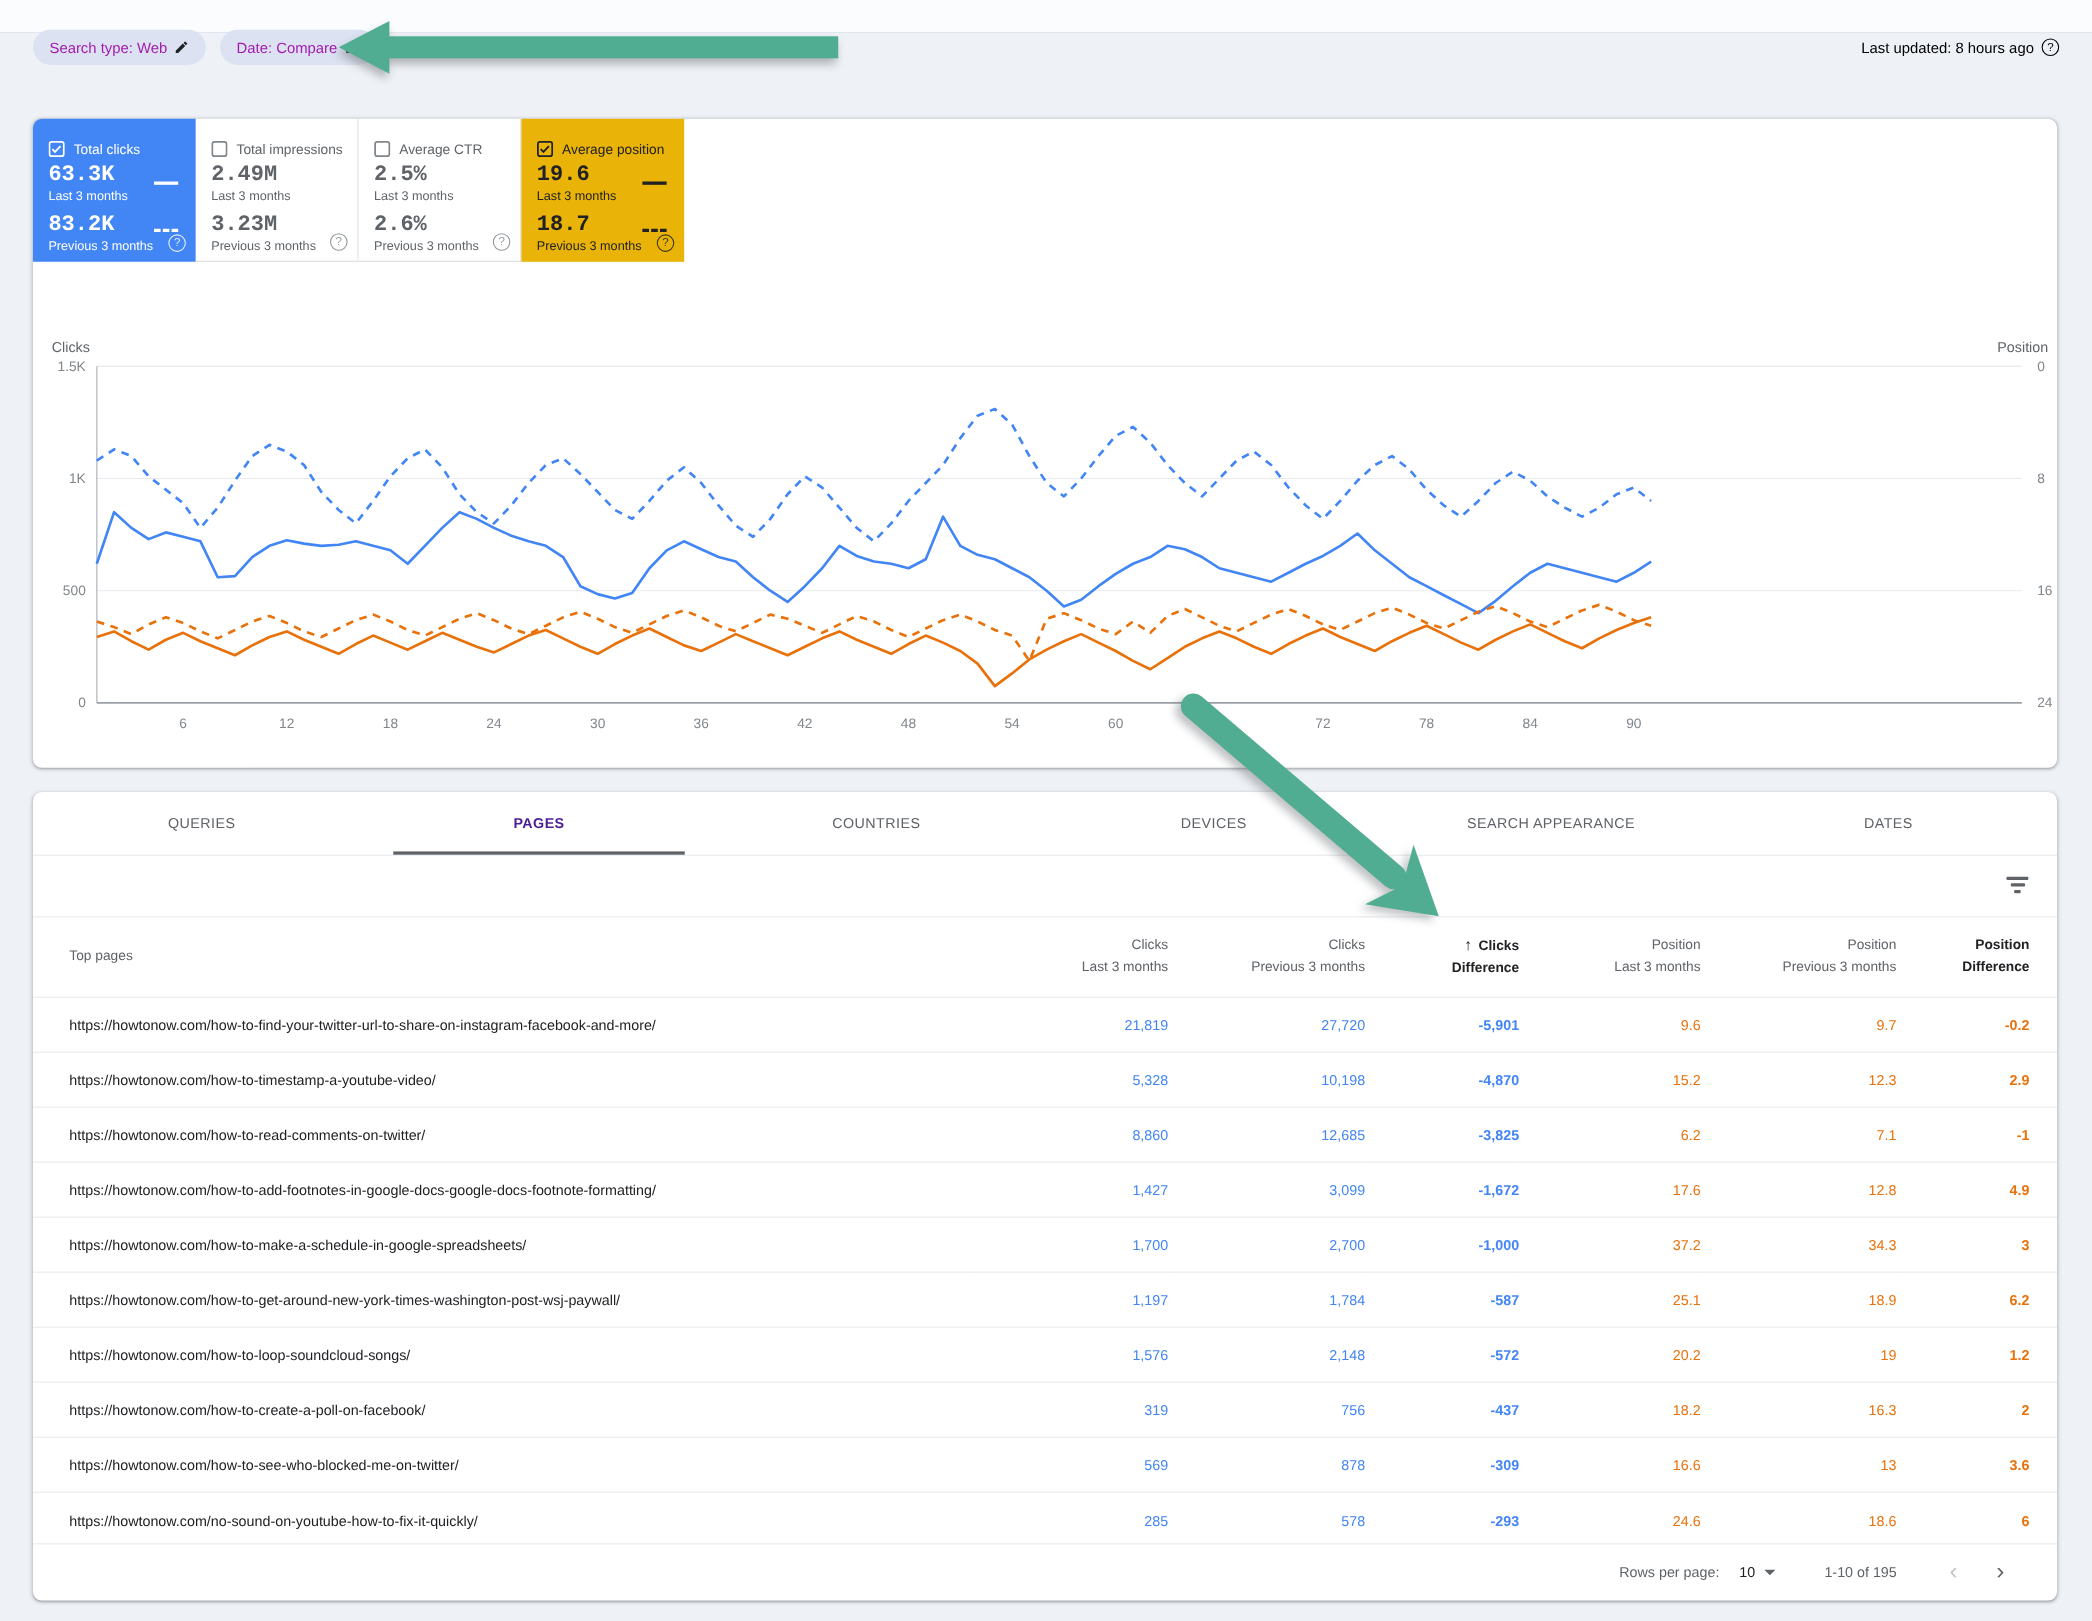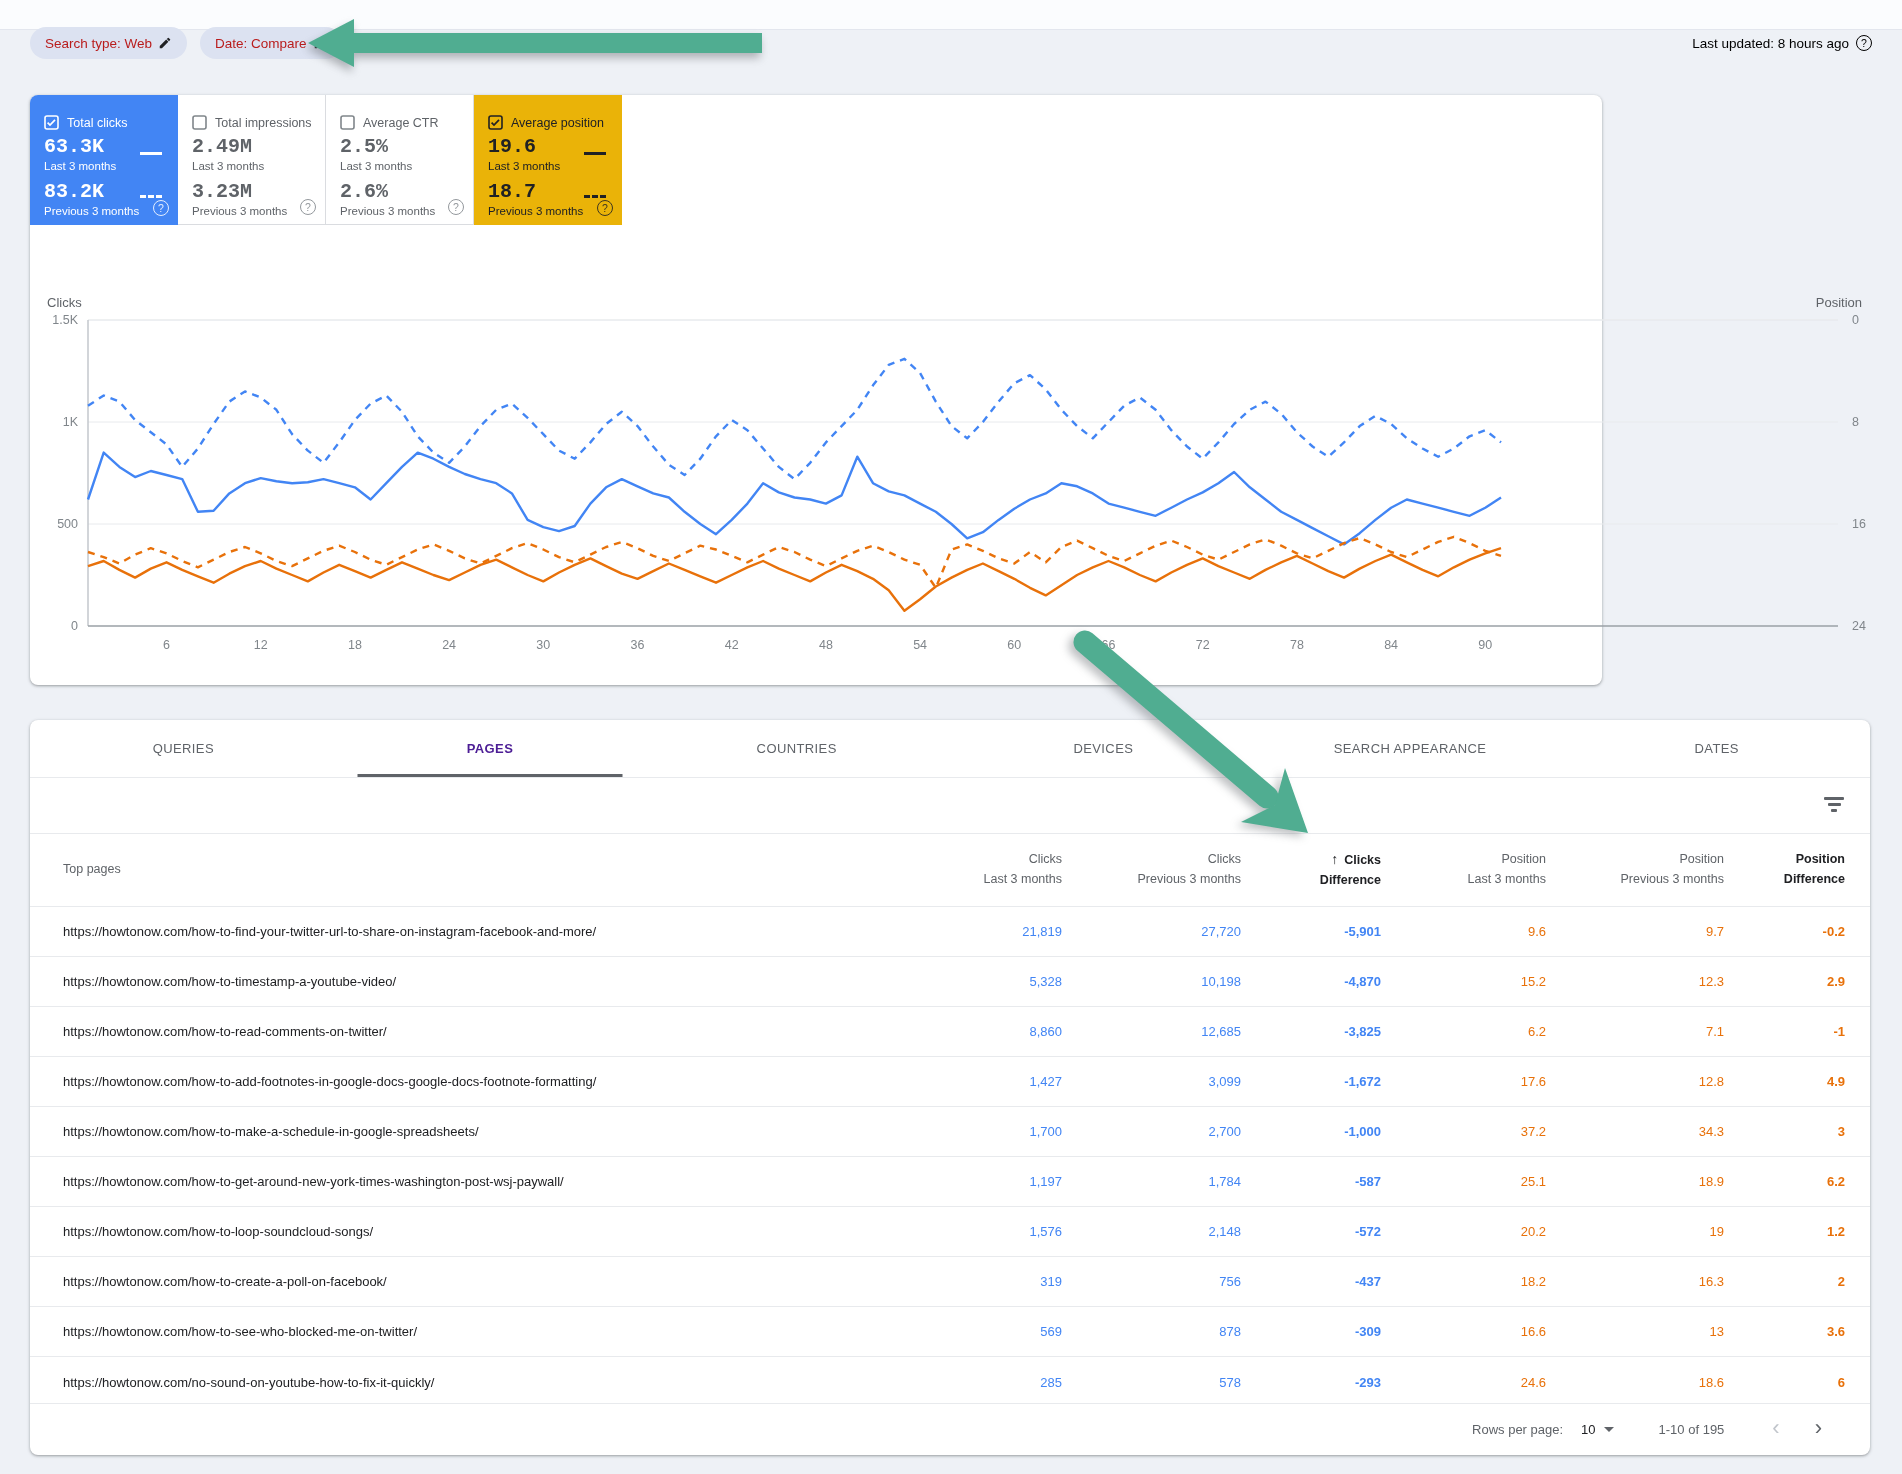--- a/index.html
+++ b/index.html
@@ -3,31 +3,31 @@
 <meta charset="utf-8">
 <style>
   * { margin:0; padding:0; box-sizing:border-box; }
   body { font-family:"Liberation Sans", sans-serif; background:#eef1f6; }
   .canvas { position:relative; width:1902px; height:1474px; background:#eef1f6; overflow:hidden; }
 
   
   .top-strip { position:absolute; left:0; top:0; width:1902px; height:30px; background:#fbfcfe; border-bottom:1px solid #e3e6ee; }
   .chip-row { position:absolute; left:30px; top:27px; display:flex; gap:13px; }
   .chip { display:inline-flex; align-items:center; gap:6px; height:32px; padding:0 15px; border-radius:16px;
-          background:#dce2f1; color:#b91c1c; font-size:13.5px; cursor:pointer; }
+          background:#dce2f1; color:#a21caf; font-size:13.5px; cursor:pointer; }
   .chip svg { display:block; }
   .last-updated { position:absolute; right:30px; top:35px; display:flex; align-items:center; gap:7px;
                   color:#000000; font-size:13.5px; }
   .help { width:16px; height:16px; border:1.4px solid currentColor; border-radius:50%; font-size:10.5px;
           display:inline-flex; align-items:center; justify-content:center; line-height:1; }
 
   
   .card { position:absolute; background:#fff; border-radius:8px;
           box-shadow:0 1px 2px rgba(60,64,67,.3), 0 1px 3px 1px rgba(60,64,67,.15); }
-  #chart-card { left:30px; top:95px; width:1572px; height:590px; }
+  #chart-card { left:30px; top:108px; width:1840px; height:590px; }
   #table-card { left:30px; top:720px; width:1840px; height:735px; }
 
   
   .tiles { position:absolute; left:0; top:0; display:flex; }
   .tile { position:relative; width:148px; height:130px; padding:20px 0 0 14px; cursor:pointer; background:#fff; }
   .tile.white { border-right:1px solid #dadce0; border-bottom:1px solid #dadce0; color:#5f6368; }
   .tile.first { border-top-left-radius:8px; }
   .tile .lbl { display:flex; align-items:center; gap:8px; font-size:12.5px; white-space:nowrap; }
   .tile .val { font-size:20px; font-weight:bold; margin-top:7px; line-height:1;font-family:Liberation Mono, monospace; }
   .tile .per { font-size:11.5px; margin-top:4px; line-height:1; }

